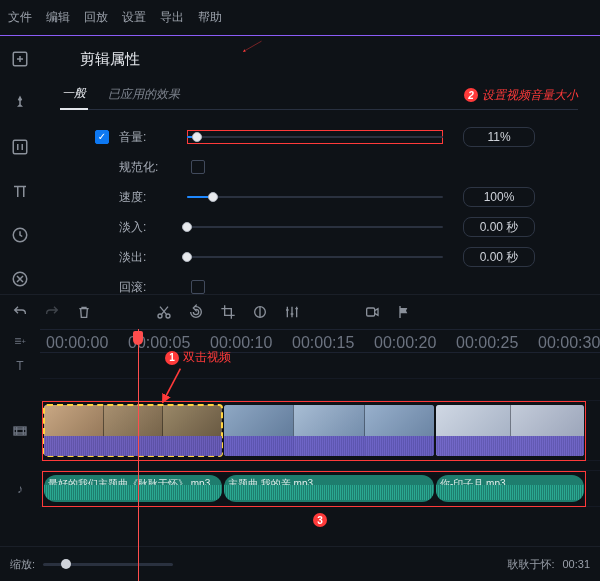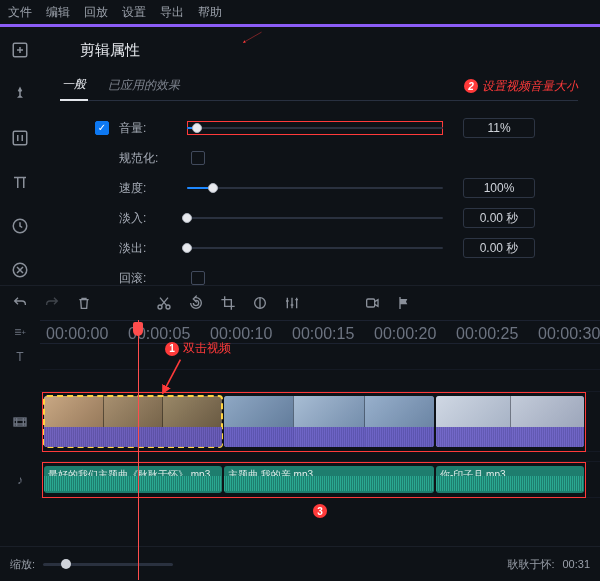--- a/index.html
+++ b/index.html
@@ -1,17 +1,17 @@
 <!DOCTYPE html>
 <html><head>
 <meta charset="utf-8">
 <style>
   *{box-sizing:border-box;margin:0;padding:0;font-family:"Microsoft YaHei",-apple-system,sans-serif;}
   body{background:#0e1217;color:#b8bdc6;font-size:12px;width:600px;height:581px;overflow:hidden;}
-  .menubar{height:27px;display:flex;align-items:center;padding:0 8px;gap:14px;background:#0e1217;border-bottom:3px solid #8b5cf6;}
+  .menubar{height:36px;display:flex;align-items:center;padding:0 8px;gap:14px;background:#0e1217;border-bottom:1px solid #8b5cf6;}
   .menubar span{color:#9aa0aa;cursor:default;}
   .main{display:flex;height:258px;}
   .sidetools{width:40px;display:flex;flex-direction:column;align-items:center;padding-top:10px;gap:18px;}
   .sidetools .tool{width:26px;height:26px;display:flex;align-items:center;justify-content:center;color:#8a909a;}
   .sidetools .tool svg{width:18px;height:18px;}
   .props{flex:1;padding:14px 22px 6px 20px;}
   .props-title{color:#e3e6eb;font-size:15px;margin-bottom:12px;margin-left:20px;}
   .tabs{display:flex;gap:18px;border-bottom:1px solid #283040;margin-bottom:14px;align-items:center;font-style:italic;}
   .tabs .tab{padding:4px 2px 6px;color:#7d838e;}
   .tabs .tab.active{color:#e3e6eb;border-bottom:2px solid #e3e6eb;margin-bottom:-1px;}
@@ -19,21 +19,21 @@
   .ann-badge{display:inline-flex;width:14px;height:14px;border-radius:50%;background:#ff3a3a;color:#fff;font-size:10px;align-items:center;justify-content:center;font-weight:bold;}
   .row{display:flex;align-items:center;height:26px;margin-bottom:4px;gap:10px;padding-left:35px;}
   .row .lbl{width:58px;color:#a6acb7;}
   .chk{width:14px;height:14px;border:1px solid #5a6272;border-radius:2px;display:inline-flex;align-items:center;justify-content:center;}
   .chk.on{background:#0d78f2;border-color:#0d78f2;}
   .chk.on::after{content:"✓";color:#fff;font-size:10px;line-height:1;}
   .slider{flex:1;height:14px;position:relative;max-width:256px;}
   .slider .track{position:absolute;left:0;right:0;top:6px;height:2px;background:#2a313f;border-radius:2px;}
   .slider .fill{position:absolute;left:0;top:6px;height:2px;background:#1e88ff;border-radius:2px;}
   .slider .thumb{position:absolute;top:50%;width:10px;height:10px;border-radius:50%;background:#e8eaee;transform:translate(-50%,-50%);border:1px solid #b0b6c0;}
-  .valbox{width:72px;height:20px;border:1px solid #2d3544;border-radius:3px;display:flex;align-items:center;justify-content:center;color:#cfd3da;margin-left:10px;}
+  .valbox{width:72px;height:20px;border:1px solid #2d3544;border-radius:8px;display:flex;align-items:center;justify-content:center;color:#cfd3da;margin-left:10px;}
   .chkbox{width:14px;height:14px;border:1px solid #414a5c;border-radius:2px;margin-left:4px;}
   .divider{height:1px;background:#1a1f28;}
   .toolbar2{height:34px;display:flex;align-items:center;padding:0 12px;gap:18px;color:#8a909a;}
   .toolbar2 .sect{display:flex;gap:16px;align-items:center;}
   .toolbar2 svg,.toolbar2 .glyph{width:16px;height:16px;display:block;}
   .toolbar2 .spacer{width:28px;}
   .timeline{display:flex;height:260px;background:#0e1217;}
   .tl-left{width:40px;display:flex;flex-direction:column;}
   .tl-leftrow{flex:0 0 auto;display:flex;align-items:center;justify-content:center;color:#6c7380;}
   .tl-body{flex:1;position:relative;overflow:hidden;}
@@ -43,21 +43,21 @@
   .playhead::before{content:"";position:absolute;top:2px;left:-5px;width:10px;height:14px;background:#ff4d4d;border-radius:2px 2px 5px 5px;}
   .track-row{height:18px;border-bottom:1px solid #151a24;position:relative;}
   .track-row.tall{height:60px;}
   .track-row.med{height:36px;}
   .clip{position:absolute;top:4px;bottom:4px;border-radius:3px;overflow:hidden;display:flex;}
   .vclip{background:linear-gradient(#6a7a9e,#4d5d82);}
   .vclip.sel{outline:2px dashed #ffd23f;outline-offset:-1px;}
   .thumb-img{flex:1;background:#7a8aae;margin:0;}
   .thumb-img+.thumb-img{border-left:1px solid rgba(0,0,0,.3);}
   .wave{position:absolute;left:0;right:0;bottom:0;height:40%;background:repeating-linear-gradient(90deg,#6b5ec7 0 1px,#5a4fb0 1px 2px);opacity:.9;}
-  .aclip{background:#1e7d6e;color:#dfeeea;font-size:10px;padding:2px 4px;display:flex;align-items:flex-start;}
+  .aclip{background:#1e7d6e;color:#dfeeea;font-size:10px;padding:2px 4px;display:flex;align-items:flex-start;border-radius:12px;}
   .aclip .awave{position:absolute;left:0;right:0;bottom:2px;height:55%;background:repeating-linear-gradient(90deg,#2aa891 0 1px,#1e7d6e 1px 2px);}
   .red-box{position:absolute;border:1px solid #ff3a3a;}
   .ann1{position:absolute;top:-4px;left:125px;color:#ff3a3a;display:flex;align-items:center;gap:4px;z-index:6;}
   .arrow1{position:absolute;top:14px;left:118px;width:32px;height:42px;z-index:6;}
   .ann3{text-align:center;color:#ff3a3a;margin-top:6px;display:flex;justify-content:center;align-items:center;gap:4px;}
   .footer{position:absolute;bottom:0;left:0;right:0;height:26px;border-top:1px solid #1a1f28;display:flex;align-items:center;padding:17px 10px;gap:8px;color:#9aa0aa;font-size:11px;}
   .footer .zslider{width:130px;height:3px;background:#2a313f;border-radius:2px;position:relative;}
   .footer .zslider .zt{position:absolute;width:10px;height:10px;border-radius:50%;background:#cfd3da;top:-4px;left:18px;}
   .arrow2{position:absolute;top:4px;left:202px;width:20px;height:20px;pointer-events:none;z-index:2;}
 </style>

